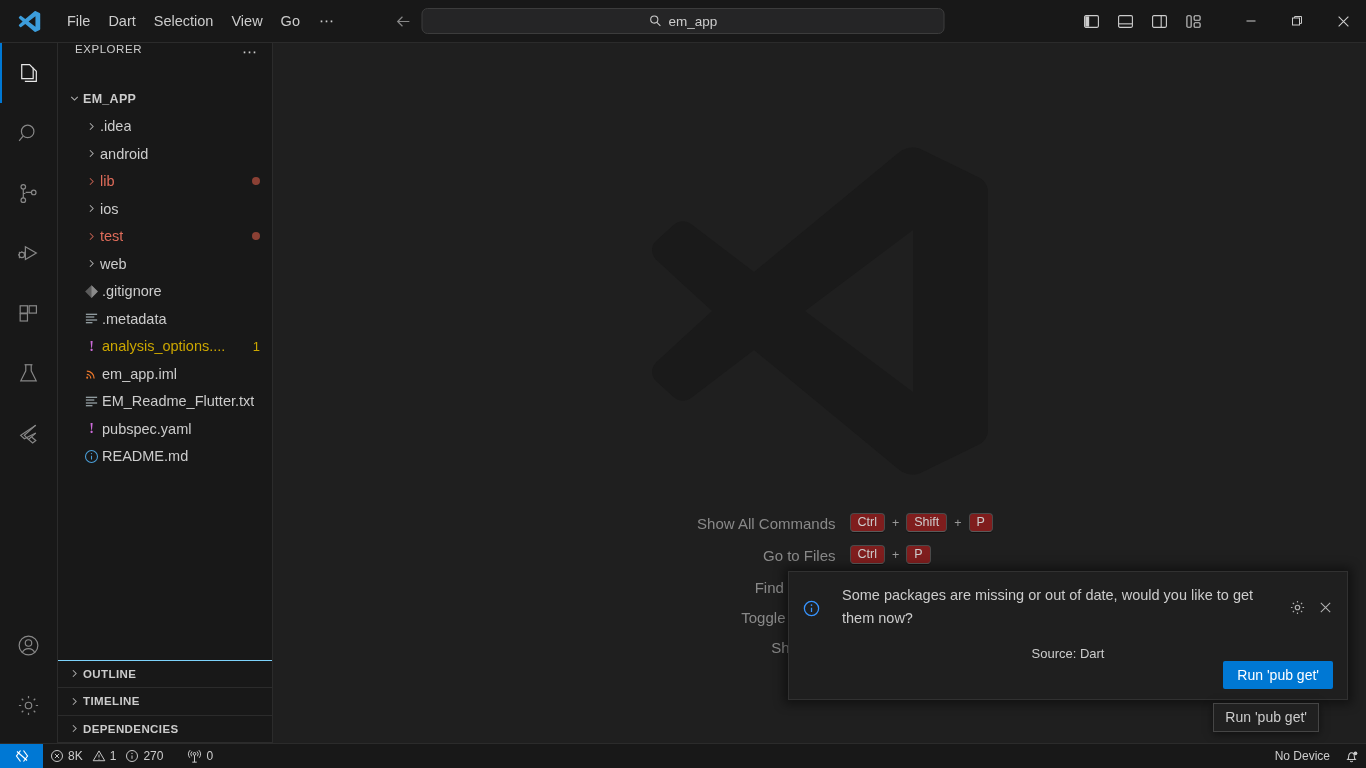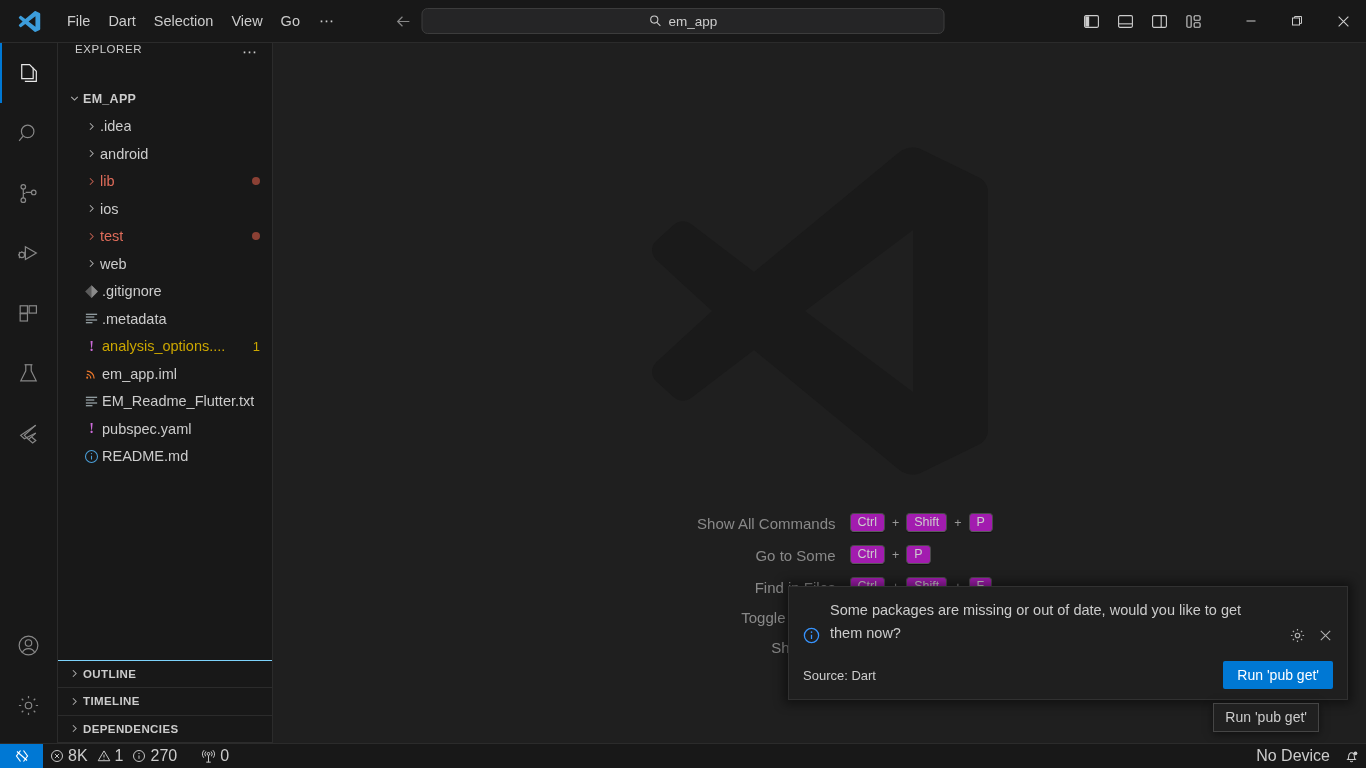--- a/index.html
+++ b/index.html
@@ -106,55 +106,55 @@
   .shortcuts {
     position: absolute; left: 0; right: 0; top: 470px;
     display: flex; flex-direction: column; gap: 13px; align-items: center;
   }
   .sc-row { display: flex; align-items: flex-end; width: 600px; }
   .sc-label {
     width: 330px; text-align: right; font-size: 15px; color: #898989; padding-right: 14px;
   }
   .sc-keys { display: flex; align-items: center; gap: 7px; }
   .keycap {
-    background: #a21caf; border: 1px solid #4a4a4a; border-bottom-color: #5a5a5a;
+    background: #7f1d1d; border: 1px solid #4a4a4a; border-bottom-color: #5a5a5a;
     border-radius: 4px; padding: 1px 7px 2px; font-size: 12.5px; color: #cccccc;
     box-shadow: 0 1px 0 rgba(0,0,0,.4);
   }
   .plus { font-size: 12.5px; color: #9a9a9a; }
 
   
   .toast {
     position: absolute; right: 18px; bottom: 43px; width: 560px;
     background: #1f1f1f; border: 1px solid #313131;
     box-shadow: 0 0 10px 4px rgba(0,0,0,.45);
     padding: 12px 14px 10px 14px; z-index: 30;
   }
-  .toast-main { display: flex; align-items: flex-end; gap: 10px; }
+  .toast-main { display: flex; align-items: center; gap: 22px; }
   .toast-msg { flex: 1; font-size: 14.5px; line-height: 1.55; color: #cccccc; padding-right: 6px; }
   .toast-actions { display: flex; align-items: center; gap: 12px; padding-top: 2px; }
   .toast-icon-btn { opacity: .85; display: flex; }
-  .toast-foot { display: flex; align-items: center; margin-top: 17px; }
+  .toast-foot { display: flex; align-items: center; margin-top: 17px; flex-direction: column; }
   .toast-source { font-size: 13px; color: #cccccc; }
   .toast-btn {
     margin-left: auto; background: #0078d4; color: #ffffff;
     font-size: 14px; padding: 6px 14px; border: none; border-radius: 2px; cursor: pointer;
   }
   .tooltip {
     position: absolute; right: 28px; bottom: -33px;
     background: #202020; border: 1px solid #454545;
     color: #cccccc; font-size: 14px; padding: 5px 11px 6px;
     box-shadow: 0 2px 8px rgba(0,0,0,.5); white-space: nowrap; z-index: 31;
   }
 
   
   .statusbar {
     height: 25px; min-height: 25px; background: #181818;
     display: flex; align-items: center; border-top: 1px solid #2b2b2b;
-    font-size: 16px; color: #cccccc; position: relative; z-index: 40;
+    font-size: 12px; color: #cccccc; position: relative; z-index: 40;
   }
   .remote-badge {
     background: #0078d4; height: 25px; width: 43px;
     display: flex; align-items: center; justify-content: center;
   }
   .sb-item { display: flex; align-items: center; gap: 4px; padding: 0 7px; height: 25px; }
   .sb-group { display: flex; align-items: center; }
   .st-right { margin-left: auto; display: flex; align-items: center; }
   svg { display: block; }
 </style>
@@ -507,21 +507,21 @@
           <div class="sc-label">Show All Commands</div>
           <div class="sc-keys">
             <span class="keycap">Ctrl</span>
             <span class="plus">+</span>
             <span class="keycap">Shift</span>
             <span class="plus">+</span>
             <span class="keycap">P</span>
           </div>
         </div>
         <div class="sc-row">
-          <div class="sc-label">Go to Some</div>
+          <div class="sc-label">Go to Files</div>
           <div class="sc-keys">
             <span class="keycap">Ctrl</span>
             <span class="plus">+</span>
             <span class="keycap">P</span>
           </div>
         </div>
         <div class="sc-row">
           <div class="sc-label">Find in Files</div>
           <div class="sc-keys">
             <span class="keycap">Ctrl</span>

